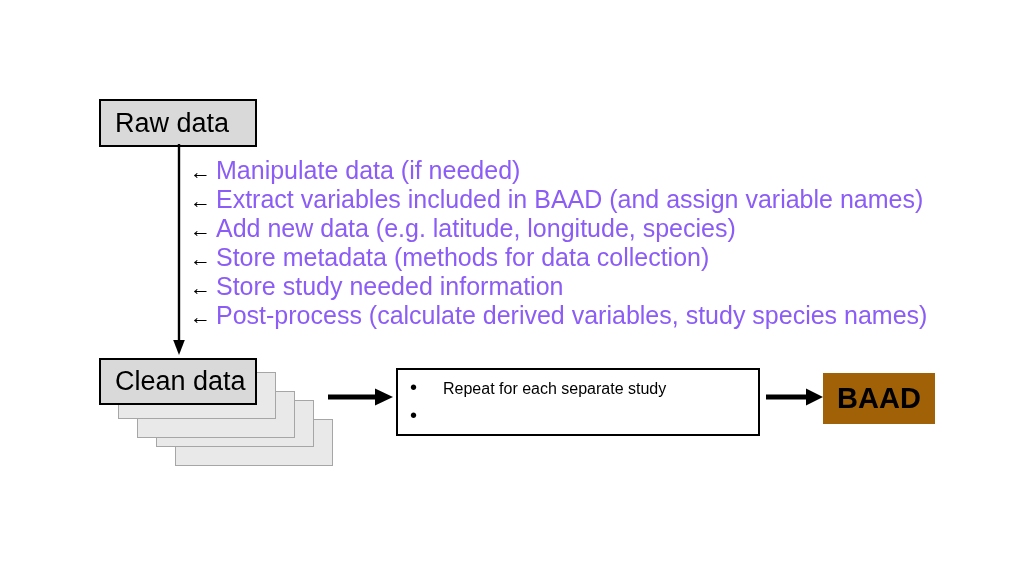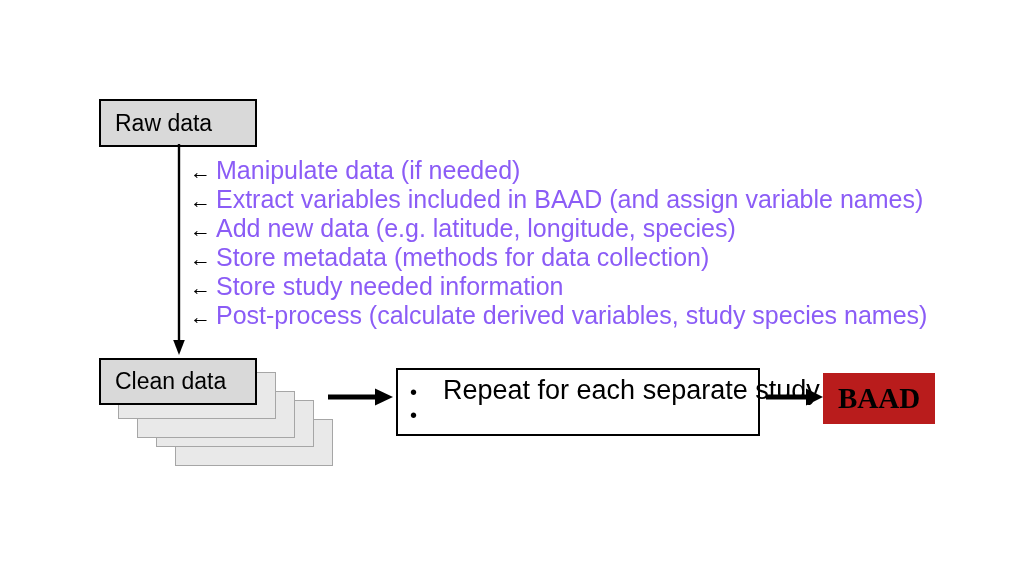--- a/index.html
+++ b/index.html
@@ -19,21 +19,21 @@
   }
 
   
   .node-box {
     position: absolute;
     box-sizing: border-box;
     display: flex;
     align-items: center;
     border: 2px solid #000000;
     background: #d9d9d9;
-    font-size: 23px;
+    font-size: 27px;
     color: #000000;
     line-height: 1;
     white-space: nowrap;
   }
   .node-box .node-label {
     padding-left: 14px;
   }
 
   #raw-data-box {
     left: 99px;
@@ -137,39 +137,38 @@
     white-space: nowrap;
   }
   .bullet-dot {
     font-size: 20px;
     line-height: 1;
     width: 33px;
     flex: 0 0 33px;
     color: #000000;
   }
   .bullet-text {
-    font-size: 27px;
+    font-size: 16px;
     line-height: 1;
     color: #000000;
   }
 
   
   #baad-box {
     position: absolute;
     left: 823px;
     top: 373px;
     width: 112px;
     height: 51px;
-    background: #b91c1c;
+    background: #a16207;
     border: none;
     display: flex;
     align-items: center;
     justify-content: center;
     z-index: 7;
-    font-family: Liberation Serif, serif;
   }
   #baad-box .node-label {
     font-size: 29px;
     font-weight: bold;
     color: #000000;
     padding: 0;
     line-height: 1;
   }
 </style>
 </head>

